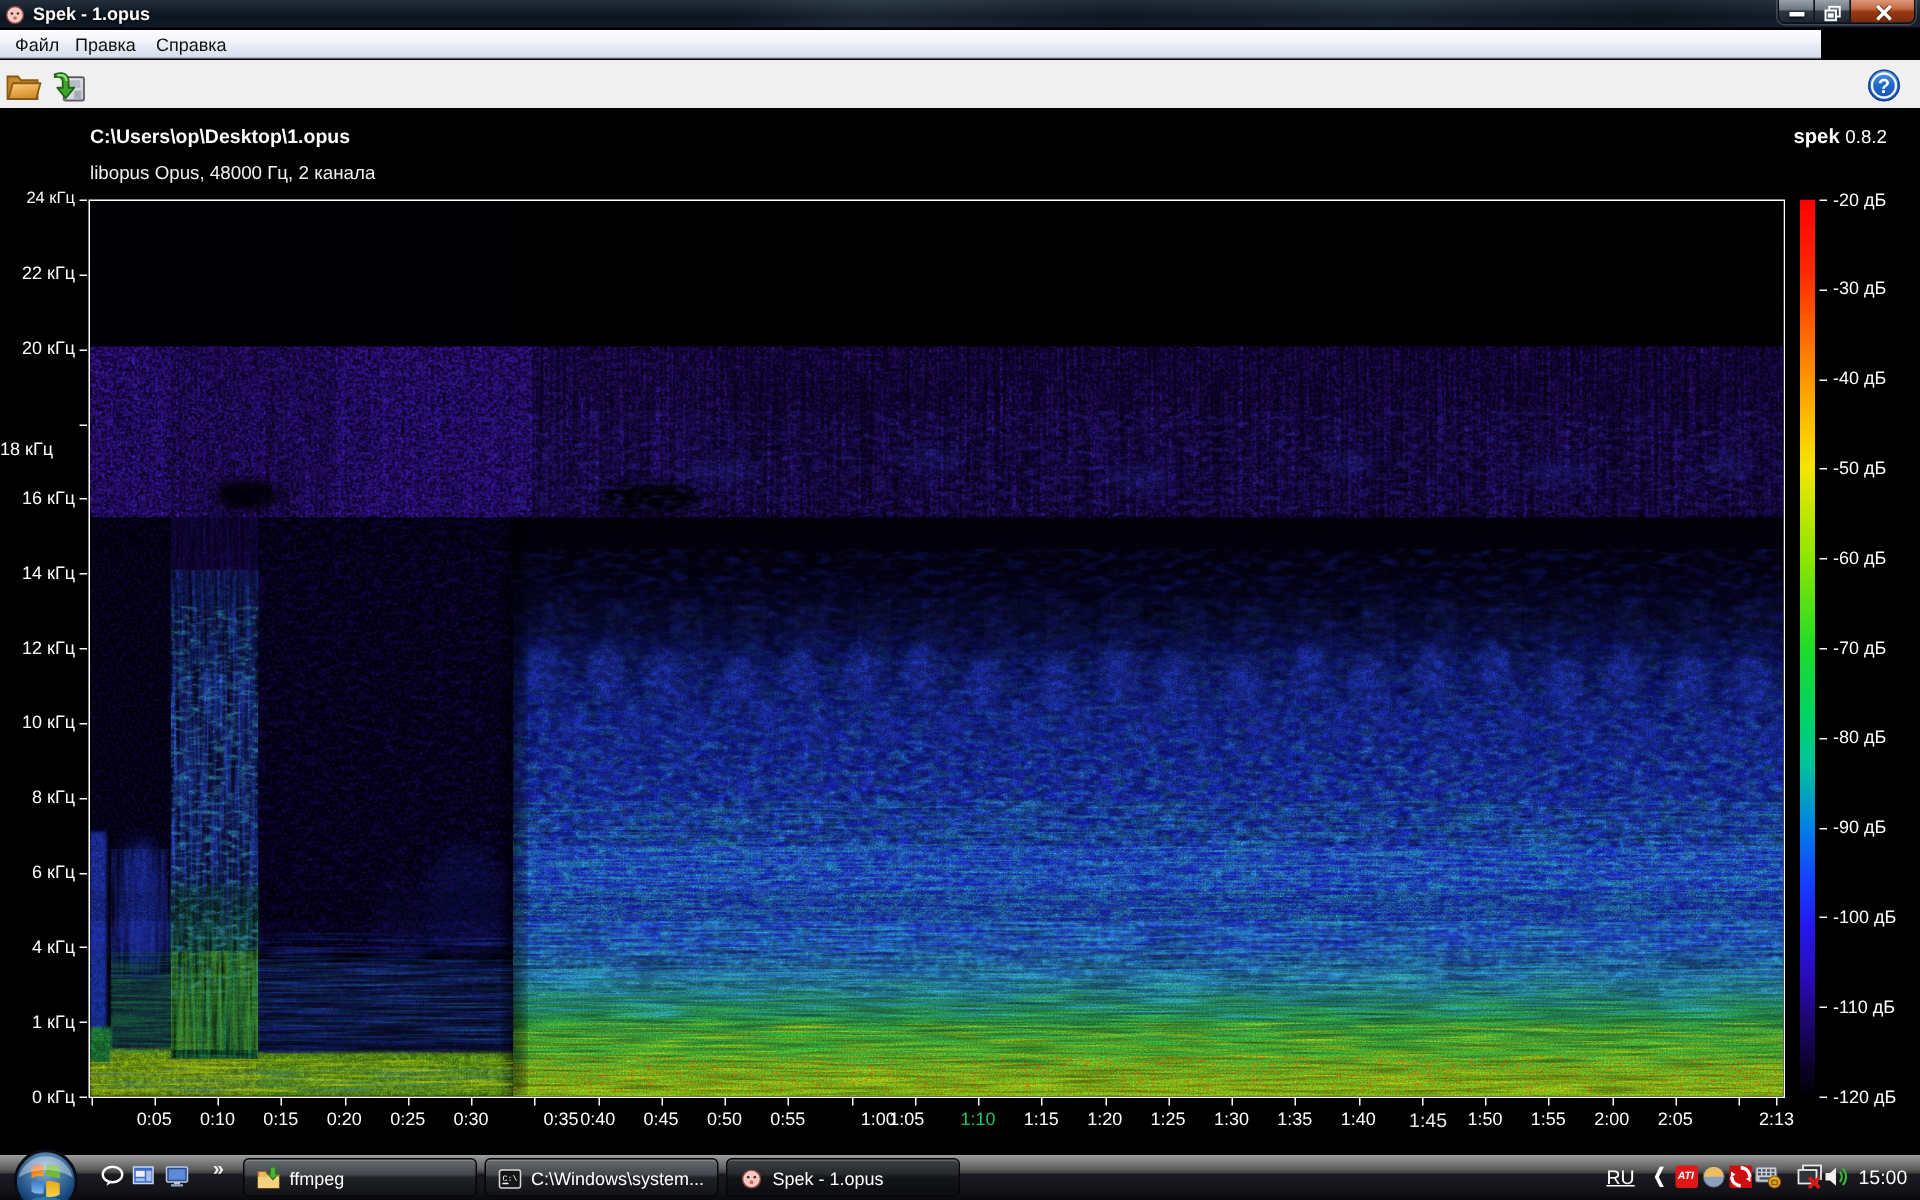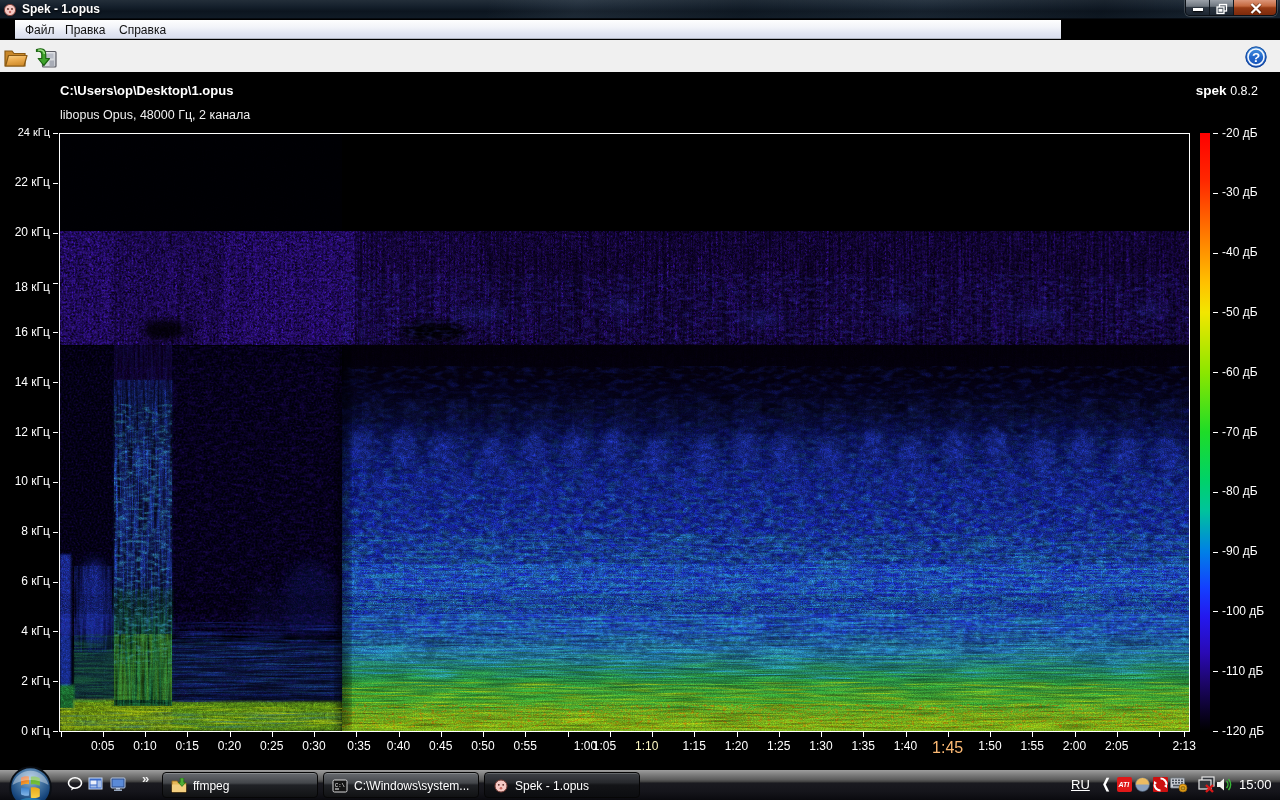--- a/index.html
+++ b/index.html
@@ -34,23 +34,23 @@
    </svg>
  </div>
  <div style="flex:1;height:100%;background:linear-gradient(180deg,#dd9679 0%,#c4683f 40%,#973a14 52%,#7c2a0c 100%);position:relative;">
    <svg class="abs" style="left:16px;top:3px" width="12" height="11" viewBox="0 0 12 11">
      <path d="M1.5 1 L10.5 10 M10.5 1 L1.5 10" stroke="#000" stroke-width="4" fill="none" opacity="0.3"></path>
      <path d="M1.5 1 L10.5 10 M10.5 1 L1.5 10" stroke="#fff" stroke-width="2.2" fill="none"></path>
    </svg>
  </div>
 </div>
 
-<div class="abs" style="left:0;top:20px;width:1046px;height:19px;
+<div class="abs" style="left:0;top:20px;width:1214px;height:19px;
  background:linear-gradient(180deg,#fefefe 0%,#f2f4f9 40%,#e2e6f2 72%,#d9deee 100%);border-bottom:1px solid #aeb2bd;
- font-size:12px;color:#111;margin-left:15px;">
+ font-size:12px;color:#111;">
  <span class="abs" style="left:10px;top:3px;">Файл</span>
  <span class="abs" style="left:50px;top:3px;">Правка</span>
  <span class="abs" style="left:104px;top:3px;">Справка</span>
 </div>
 
 <div class="abs" style="left:0;top:40px;width:1280px;height:32px;background:#f0f0f0;">
  <svg class="abs" style="left:3px;top:6px" width="25" height="24" viewBox="0 0 25 24">
    <defs>
         <linearGradient id="fg" x1="0" y1="0" x2="0.3" y2="1">
      <stop offset="0" stop-color="#f8d28a"></stop>
@@ -91,84 +91,84 @@
 <div class="abs" style="left:0;top:72px;width:1280px;height:698px;background:#000;"></div>
 <span class="abs" style="left:60px;top:83px;font-size:13px;font-weight:bold;color:#fff;">C:\Users\op\Desktop\1.opus</span>
 <span class="abs" style="left:60px;top:108px;font-size:12.5px;color:#f0f0f0;">libopus Opus, 48000 Гц, 2 канала</span>
 <span class="abs" style="right:22px;top:83px;white-space:nowrap;font-size:13.5px;font-weight:bold;color:#fff;">spek <span style="font-weight:normal;font-size:12.5px;">0.8.2</span></span>
 <div class="abs" style="left:0;top:125.5px;width:50px;text-align:right;font-size:11px;color:#fff;">24 кГц</div>
 <div class="abs" style="left:53px;top:133.0px;width:5px;height:1px;background:#fff;"></div>
 <div class="abs" style="left:0;top:175.3px;width:50px;text-align:right;font-size:12px;color:#fff;">22 кГц</div>
 <div class="abs" style="left:53px;top:182.8px;width:5px;height:1px;background:#fff;"></div>
 <div class="abs" style="left:0;top:225.2px;width:50px;text-align:right;font-size:12px;color:#fff;">20 кГц</div>
 <div class="abs" style="left:53px;top:232.7px;width:5px;height:1px;background:#fff;"></div>
-<div class="abs" style="left:0;top:280px;width:50px;text-align:right;font-size:12px;color:#fff;">18 кГц</div>
+<div class="abs" style="left:0;top:292px;width:50px;text-align:left;font-size:12px;color:#fff;">18 кГц</div>
 <div class="abs" style="left:53px;top:282.5px;width:5px;height:1px;background:#fff;"></div>
 <div class="abs" style="left:0;top:324.8px;width:50px;text-align:right;font-size:12px;color:#fff;">16 кГц</div>
 <div class="abs" style="left:53px;top:332.3px;width:5px;height:1px;background:#fff;"></div>
 <div class="abs" style="left:0;top:374.7px;width:50px;text-align:right;font-size:12px;color:#fff;">14 кГц</div>
 <div class="abs" style="left:53px;top:382.2px;width:5px;height:1px;background:#fff;"></div>
 <div class="abs" style="left:0;top:424.5px;width:50px;text-align:right;font-size:12px;color:#fff;">12 кГц</div>
 <div class="abs" style="left:53px;top:432.0px;width:5px;height:1px;background:#fff;"></div>
 <div class="abs" style="left:0;top:474.3px;width:50px;text-align:right;font-size:12px;color:#fff;">10 кГц</div>
 <div class="abs" style="left:53px;top:481.8px;width:5px;height:1px;background:#fff;"></div>
 <div class="abs" style="left:0;top:524.2px;width:50px;text-align:right;font-size:12px;color:#fff;">8 кГц</div>
 <div class="abs" style="left:53px;top:531.7px;width:5px;height:1px;background:#fff;"></div>
 <div class="abs" style="left:0;top:574.0px;width:50px;text-align:right;font-size:12px;color:#fff;">6 кГц</div>
 <div class="abs" style="left:53px;top:581.5px;width:5px;height:1px;background:#fff;"></div>
 <div class="abs" style="left:0;top:623.8px;width:50px;text-align:right;font-size:12px;color:#ffffff;">4 кГц</div>
 <div class="abs" style="left:53px;top:631.3px;width:5px;height:1px;background:#fff;"></div>
-<div class="abs" style="left:0;top:673.7px;width:50px;text-align:right;font-size:12px;color:#fff;">2 кГц</div>
+<div class="abs" style="left:0;top:673.7px;width:50px;text-align:right;font-size:12px;color:#fff;">1 кГц</div>
 <div class="abs" style="left:53px;top:681.2px;width:5px;height:1px;background:#fff;"></div>
 <div class="abs" style="left:0;top:723.5px;width:50px;text-align:right;font-size:12px;color:#fff;">0 кГц</div>
 <div class="abs" style="left:53px;top:731.0px;width:5px;height:1px;background:#fff;"></div>
 <div class="abs" style="left:60.5px;top:732px;width:1px;height:5px;background:#fff;"></div>
 <div class="abs" style="left:43.5px;top:769px;width:34px;text-align:center;font-size:12px;color:#14b8a6;">0:00</div>
 <div class="abs" style="left:102.8px;top:732px;width:1px;height:5px;background:#fff;"></div>
 <div class="abs" style="left:85.8px;top:739px;width:34px;text-align:center;font-size:12px;color:#fff;">0:05</div>
 <div class="abs" style="left:145.0px;top:732px;width:1px;height:5px;background:#fff;"></div>
 <div class="abs" style="left:128.0px;top:739px;width:34px;text-align:center;font-size:12px;color:#fff;">0:10</div>
 <div class="abs" style="left:187.2px;top:732px;width:1px;height:5px;background:#fff;"></div>
 <div class="abs" style="left:170.2px;top:739px;width:34px;text-align:center;font-size:12px;color:#fff;">0:15</div>
 <div class="abs" style="left:229.5px;top:732px;width:1px;height:5px;background:#fff;"></div>
 <div class="abs" style="left:212.5px;top:739px;width:34px;text-align:center;font-size:12px;color:#fff;">0:20</div>
 <div class="abs" style="left:271.8px;top:732px;width:1px;height:5px;background:#fff;"></div>
 <div class="abs" style="left:254.8px;top:739px;width:34px;text-align:center;font-size:12px;color:#fff;">0:25</div>
 <div class="abs" style="left:314.0px;top:732px;width:1px;height:5px;background:#fff;"></div>
 <div class="abs" style="left:297.0px;top:739px;width:34px;text-align:center;font-size:12px;color:#fff;">0:30</div>
 <div class="abs" style="left:356.2px;top:732px;width:1px;height:5px;background:#fff;"></div>
-<div class="abs" style="left:342px;top:739px;width:34px;text-align:center;font-size:12px;color:#fff;">0:35</div>
+<div class="abs" style="left:357px;top:739px;width:34px;text-align:center;font-size:12px;color:#fff;">0:35</div>
 <div class="abs" style="left:398.5px;top:732px;width:1px;height:5px;background:#fff;"></div>
 <div class="abs" style="left:381.5px;top:739px;width:34px;text-align:center;font-size:12px;color:#fff;">0:40</div>
 <div class="abs" style="left:440.7px;top:732px;width:1px;height:5px;background:#fff;"></div>
 <div class="abs" style="left:423.7px;top:739px;width:34px;text-align:center;font-size:12px;color:#fff;">0:45</div>
 <div class="abs" style="left:483.0px;top:732px;width:1px;height:5px;background:#fff;"></div>
 <div class="abs" style="left:466.0px;top:739px;width:34px;text-align:center;font-size:12px;color:#fff;">0:50</div>
 <div class="abs" style="left:525.2px;top:732px;width:1px;height:5px;background:#fff;"></div>
 <div class="abs" style="left:508.2px;top:739px;width:34px;text-align:center;font-size:12px;color:#fff;">0:55</div>
 <div class="abs" style="left:567.5px;top:732px;width:1px;height:5px;background:#fff;"></div>
 <div class="abs" style="left:550.5px;top:739px;width:34px;text-align:center;font-size:12px;color:#fff;margin-left:18px;">1:00</div>
 <div class="abs" style="left:609.8px;top:732px;width:1px;height:5px;background:#fff;"></div>
 <div class="abs" style="left:592.8px;top:739px;width:34px;text-align:left;font-size:12px;color:#fff;">1:05</div>
 <div class="abs" style="left:652.0px;top:732px;width:1px;height:5px;background:#fff;"></div>
-<div class="abs" style="left:635.0px;top:739px;width:34px;font-size:12px;color:#fef9c3;">1:10</div>
+<div class="abs" style="left:635.0px;top:739px;width:34px;text-align:center;font-size:12px;color:#22c55e;">1:10</div>
 <div class="abs" style="left:694.2px;top:732px;width:1px;height:5px;background:#fff;"></div>
 <div class="abs" style="left:677.2px;top:739px;width:34px;text-align:center;font-size:12px;color:#fff;">1:15</div>
 <div class="abs" style="left:736.5px;top:732px;width:1px;height:5px;background:#fff;"></div>
 <div class="abs" style="left:719.5px;top:739px;width:34px;text-align:center;font-size:12px;color:#fff;">1:20</div>
 <div class="abs" style="left:778.7px;top:732px;width:1px;height:5px;background:#fff;"></div>
 <div class="abs" style="left:761.7px;top:739px;width:34px;text-align:center;font-size:12px;color:#fff;">1:25</div>
 <div class="abs" style="left:821.0px;top:732px;width:1px;height:5px;background:#fff;"></div>
 <div class="abs" style="left:804.0px;top:739px;width:34px;text-align:center;font-size:12px;color:#fff;">1:30</div>
 <div class="abs" style="left:863.2px;top:732px;width:1px;height:5px;background:#fff;"></div>
 <div class="abs" style="left:846.2px;top:739px;width:34px;text-align:center;font-size:12px;color:#fff;">1:35</div>
 <div class="abs" style="left:905.5px;top:732px;width:1px;height:5px;background:#fff;"></div>
 <div class="abs" style="left:888.5px;top:739px;width:34px;text-align:center;font-size:12px;color:#fff;">1:40</div>
 <div class="abs" style="left:947.7px;top:732px;width:1px;height:5px;background:#fff;"></div>
-<div class="abs" style="left:930.7px;top:739px;width:34px;text-align:center;font-size:16px;color:#fdba74;">1:45</div>
+<div class="abs" style="left:930.7px;top:739px;width:34px;text-align:right;font-size:13px;color:#e5e5e5;">1:45</div>
 <div class="abs" style="left:990.0px;top:732px;width:1px;height:5px;background:#fff;"></div>
 <div class="abs" style="left:973.0px;top:739px;width:34px;text-align:center;font-size:12px;color:#fff;">1:50</div>
 <div class="abs" style="left:1032.2px;top:732px;width:1px;height:5px;background:#fff;"></div>
 <div class="abs" style="left:1015.2px;top:739px;width:34px;text-align:center;font-size:12px;color:#fff;">1:55</div>
 <div class="abs" style="left:1074.5px;top:732px;width:1px;height:5px;background:#fff;"></div>
 <div class="abs" style="left:1057.5px;top:739px;width:34px;text-align:center;font-size:12px;color:#fff;">2:00</div>
 <div class="abs" style="left:1116.8px;top:732px;width:1px;height:5px;background:#fff;"></div>
 <div class="abs" style="left:1099.8px;top:739px;width:34px;text-align:center;font-size:12px;color:#fff;">2:05</div>
 <div class="abs" style="left:1159.0px;top:732px;width:1px;height:5px;background:#fff;"></div>
 <div class="abs" style="left:1184.3px;top:732px;width:1px;height:5px;background:#fff;"></div>

